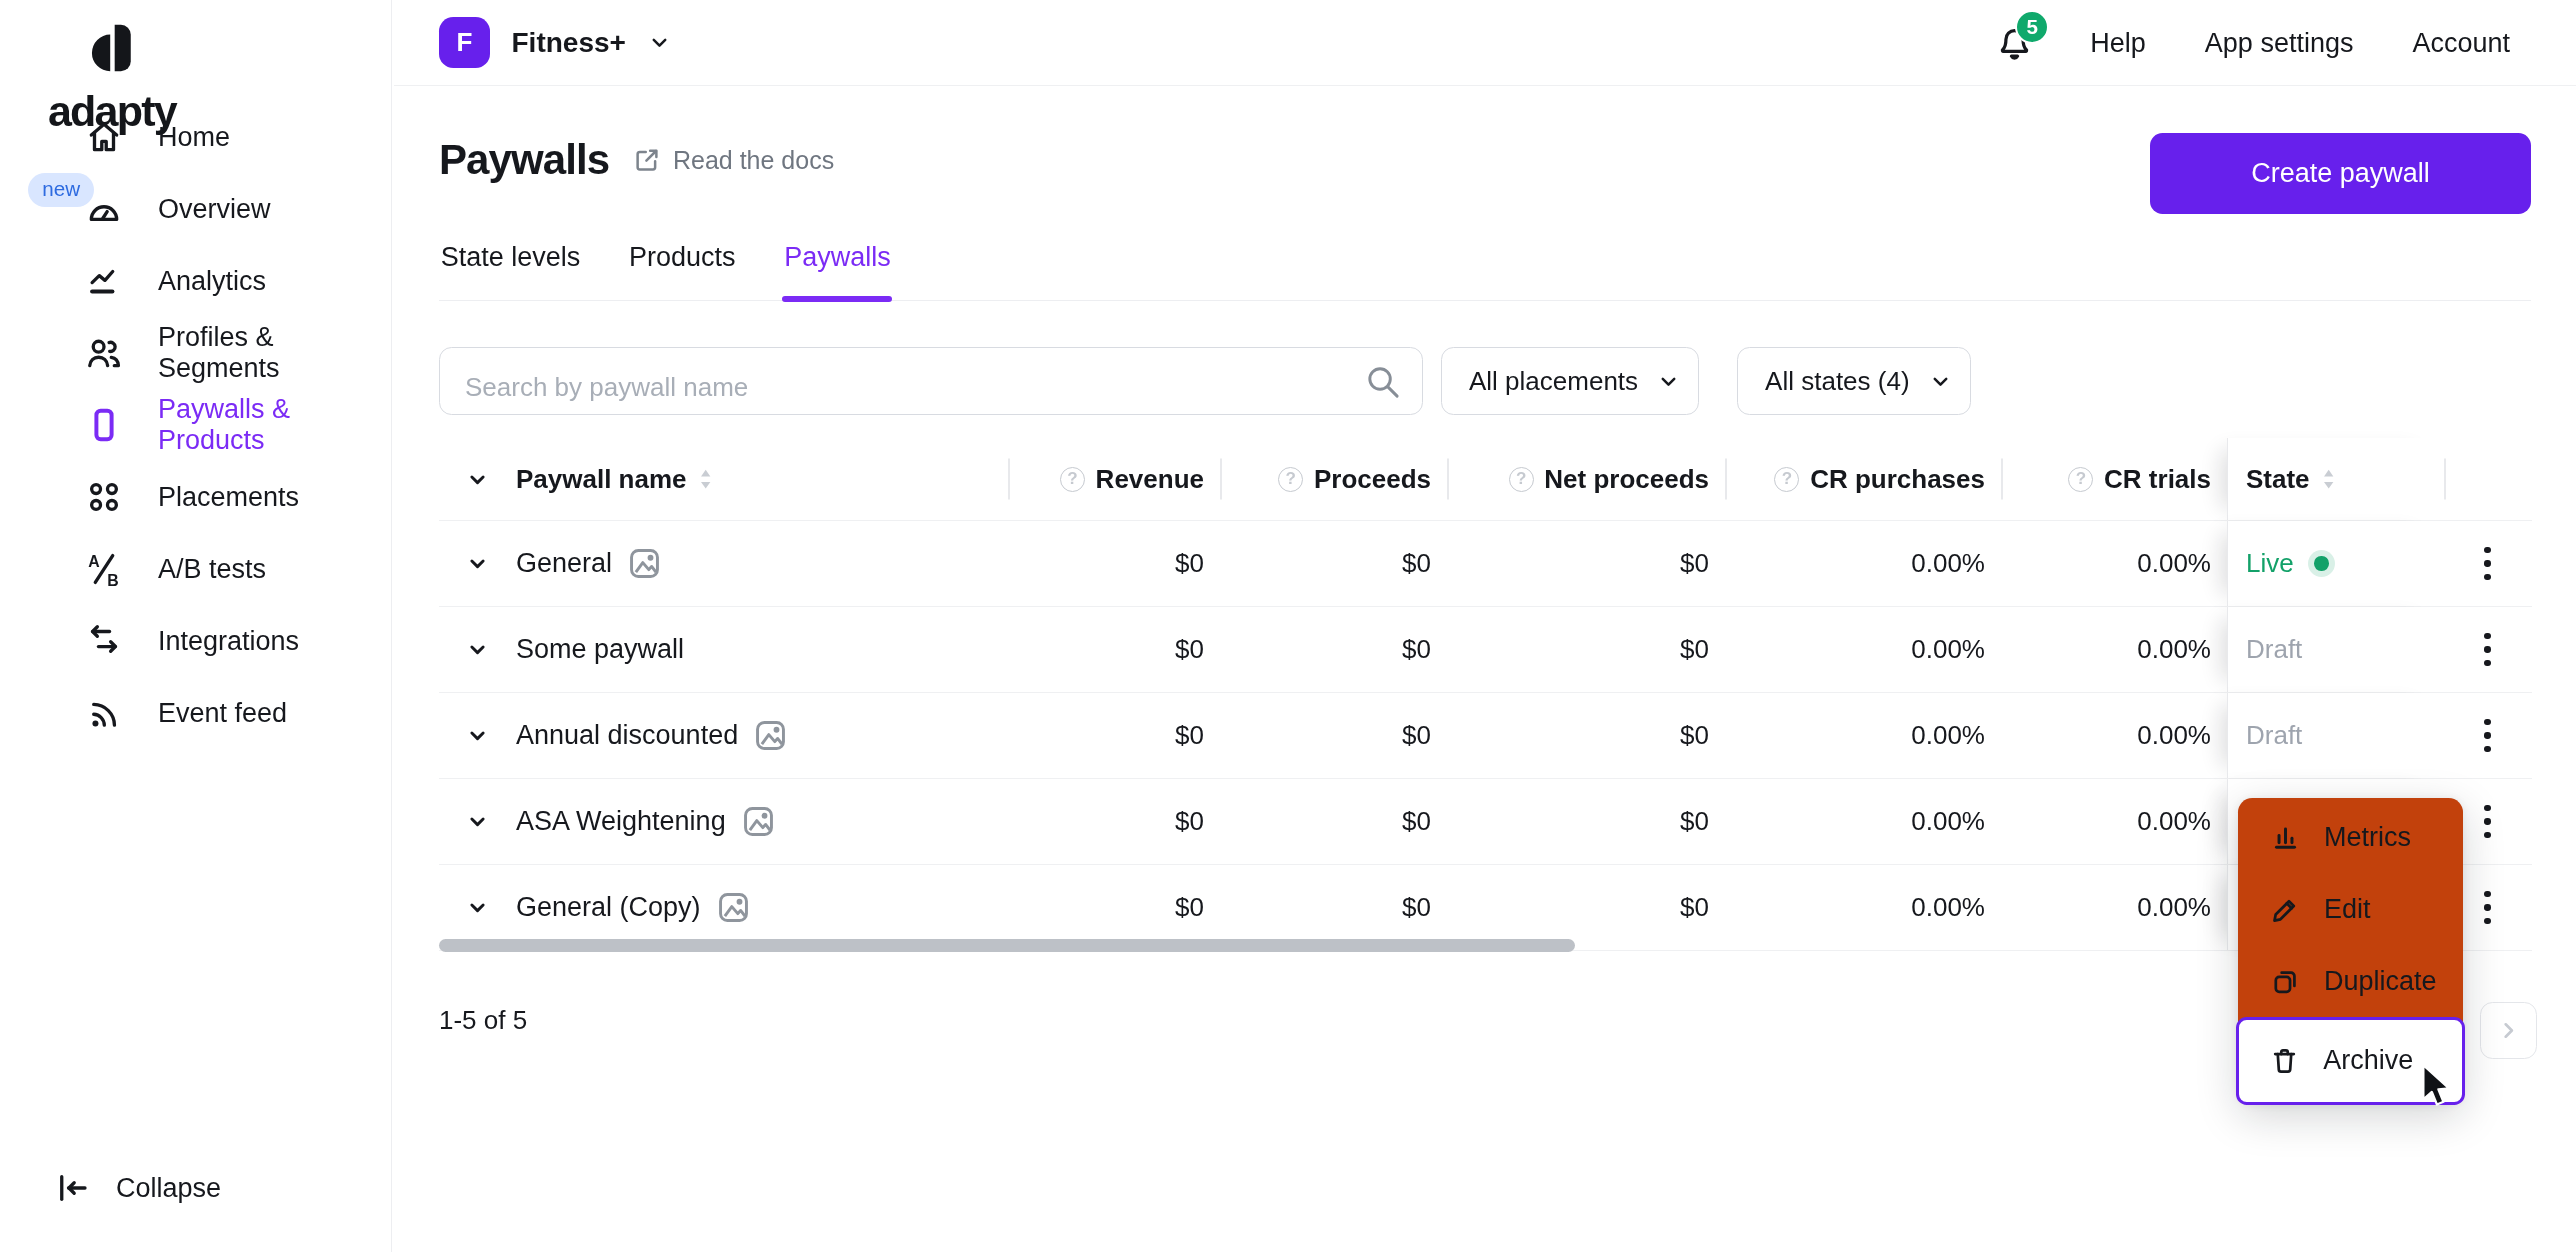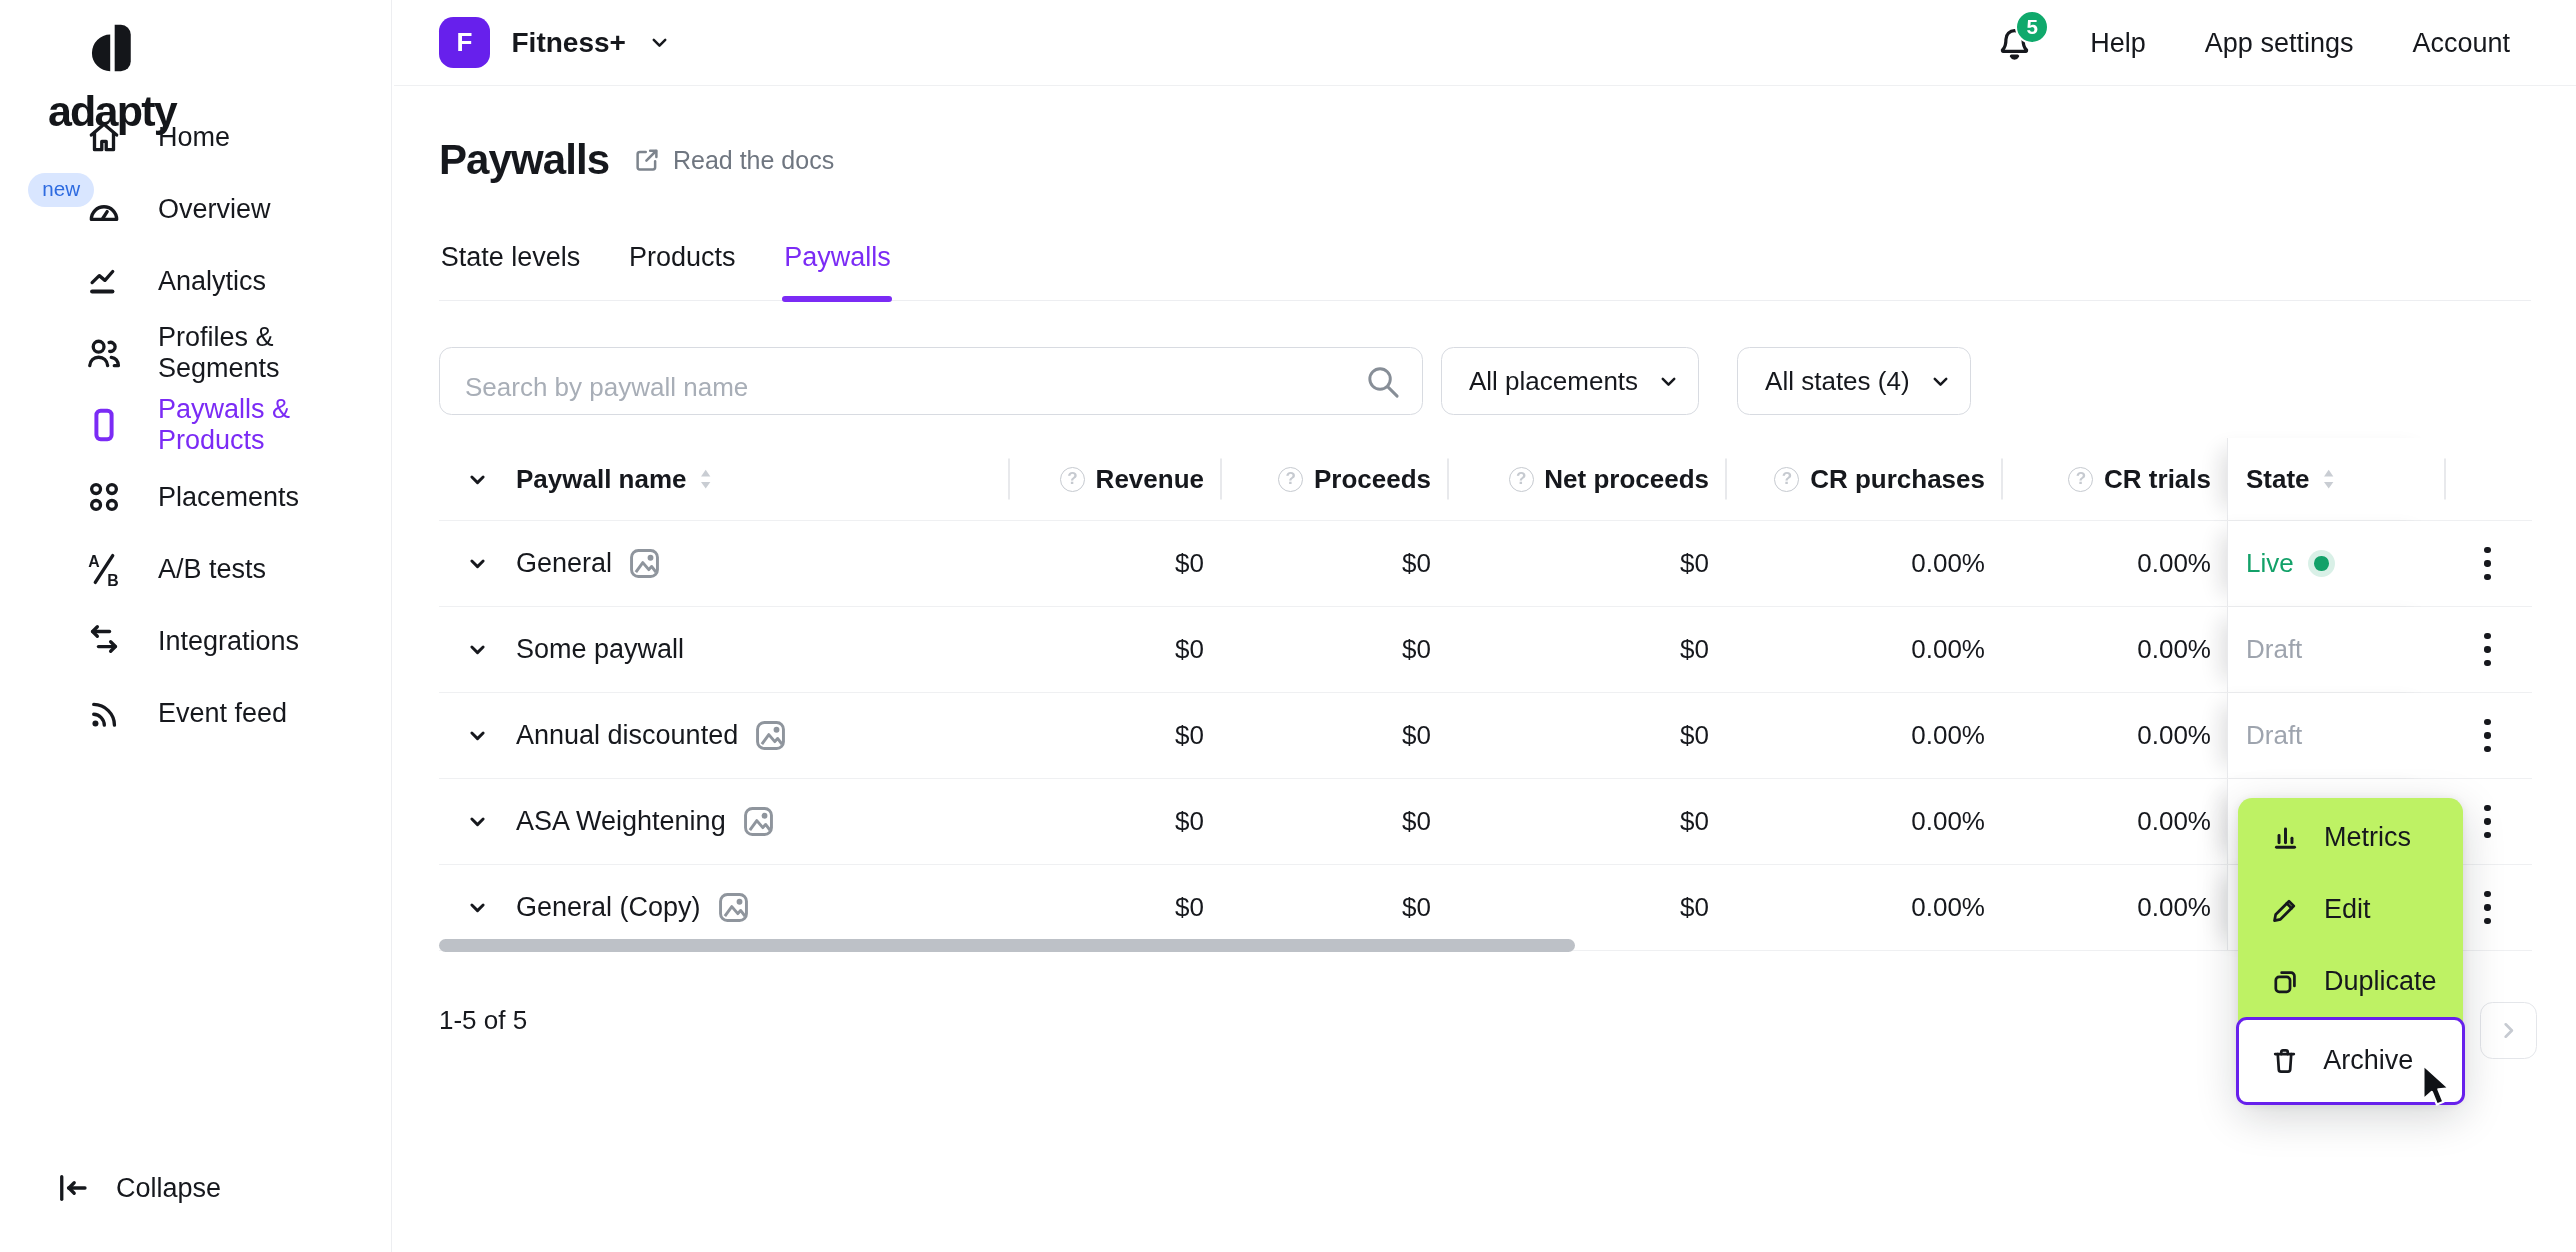--- a/index.html
+++ b/index.html
@@ -77,21 +77,21 @@
   .cell-kebab { justify-content:center; }
   .kebab { display:flex; flex-direction:column; gap:7.2px; padding:9px; cursor:pointer; }
   .kebab i { width:6.3px; height:6.3px; border-radius:50%; background:#16181D; }
 
   .scroll-thumb { position:absolute; left:45px; top:853px; width:1136px; height:12.5px; border-radius:7.2px; background:var(--scrollbar,#BDC1C7); cursor:pointer; }
   .pagination-label { position:absolute; left:45px; top:919px; font-size:26px;text-align:center; }
   .next-btn { position:absolute; left:2086px; top:916px; width:57px; height:57px; border:1.8px solid #E4E6EA; border-radius:12.5px; background:#fff; display:flex; align-items:center; justify-content:center; cursor:pointer; color:#C6CAD1; }
   .next-btn svg { width:27px; height:27px; }
 
   
-  .context-menu { position:absolute; left:1844px; top:712px; width:225px; height:305px; background:#bef264; border-radius:14.3px; box-shadow:0 12.5px 43px rgba(18,20,26,.18), 0 1.8px 9px rgba(18,20,26,.08); z-index:30; padding-top:3.6px; }
+  .context-menu { position:absolute; left:1844px; top:712px; width:225px; height:305px; background:#c2410c; border-radius:14.3px; box-shadow:0 12.5px 43px rgba(18,20,26,.18), 0 1.8px 9px rgba(18,20,26,.08); z-index:30; padding-top:3.6px; }
   .menu-item { height:72px; display:flex; align-items:center; gap:23px; padding-left:32px; font-size:27px; cursor:pointer; }
   .menu-item svg { width:31px; height:31px; flex:none; }
   .menu-item.highlighted { position:absolute; left:-1.8px; right:-1.8px; bottom:-1.8px; height:88px; background:#fff; border:3.6px solid var(--accent,#6720EC); border-radius:10.7px; padding-left:30px; }
   .cursor-pointer { position:absolute; left:2023px; top:977px; z-index:40; width:41px; height:48px; }
 </style>
 </head>
 <body>
 
 <div class="app">
 
@@ -213,20 +213,21 @@
       <h1 class="page-title">Paywalls</h1>
       <span class="docs-link">
         <svg viewBox="0 0 24 24" fill="none" stroke="#7D848D" stroke-width="2" stroke-linecap="round" stroke-linejoin="round">
             <path d="M18.5 13v4.8a1.7 1.7 0 0 1-1.7 1.7H6.2a1.7 1.7 0 0 1-1.7-1.7V7.2a1.7 1.7 0 0 1 1.7-1.7H11"></path>
             <path d="M14.5 4.5h5v5"></path>
             <path d="M19.2 4.8 11.5 12.5"></path>
           </svg>
         <span>Read the docs</span>
       </span>
     </div>
+    <button class="create-btn">Create paywall</button>
 
     <nav class="tabs">
       <span class="tab">State levels</span>
       <span class="tab">Products</span>
       <span class="tab active">Paywalls</span>
     </nav>
 
     <div class="filters">
       <div class="search-box">
         <input type="text" placeholder="Search by paywall name" style="">

